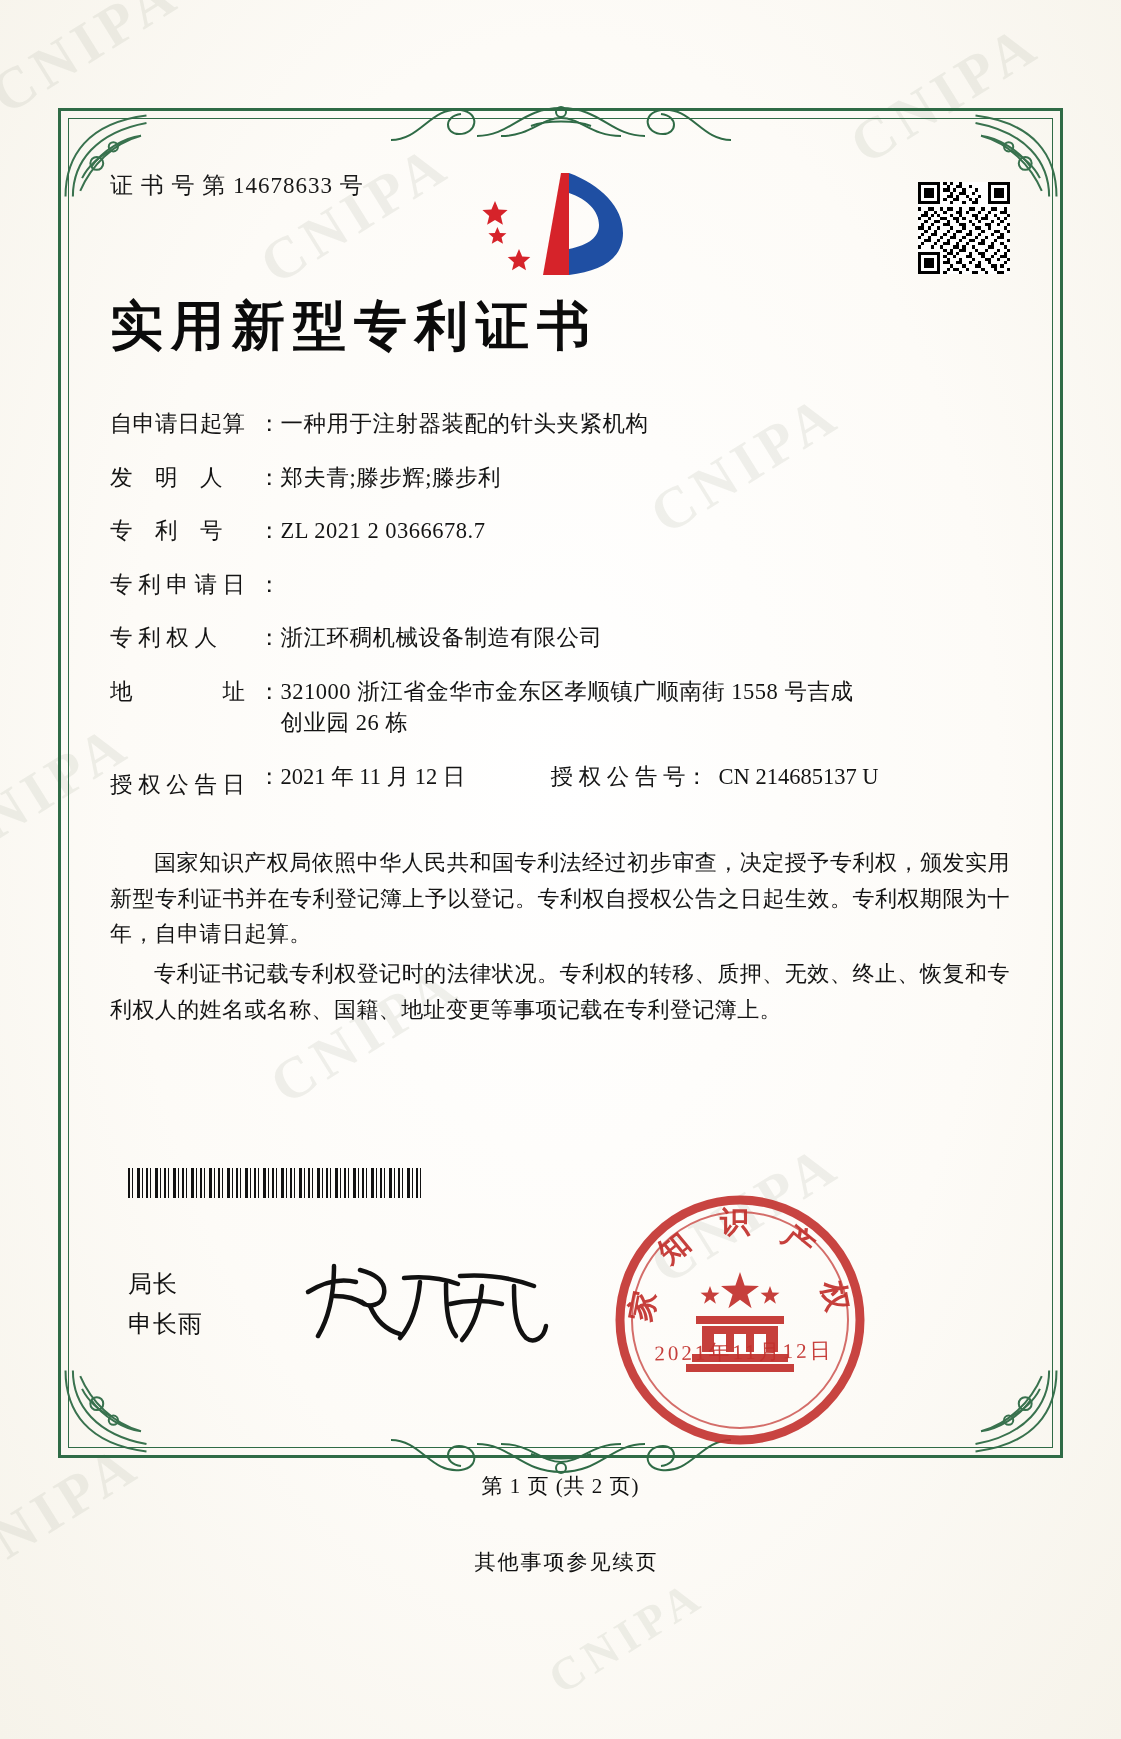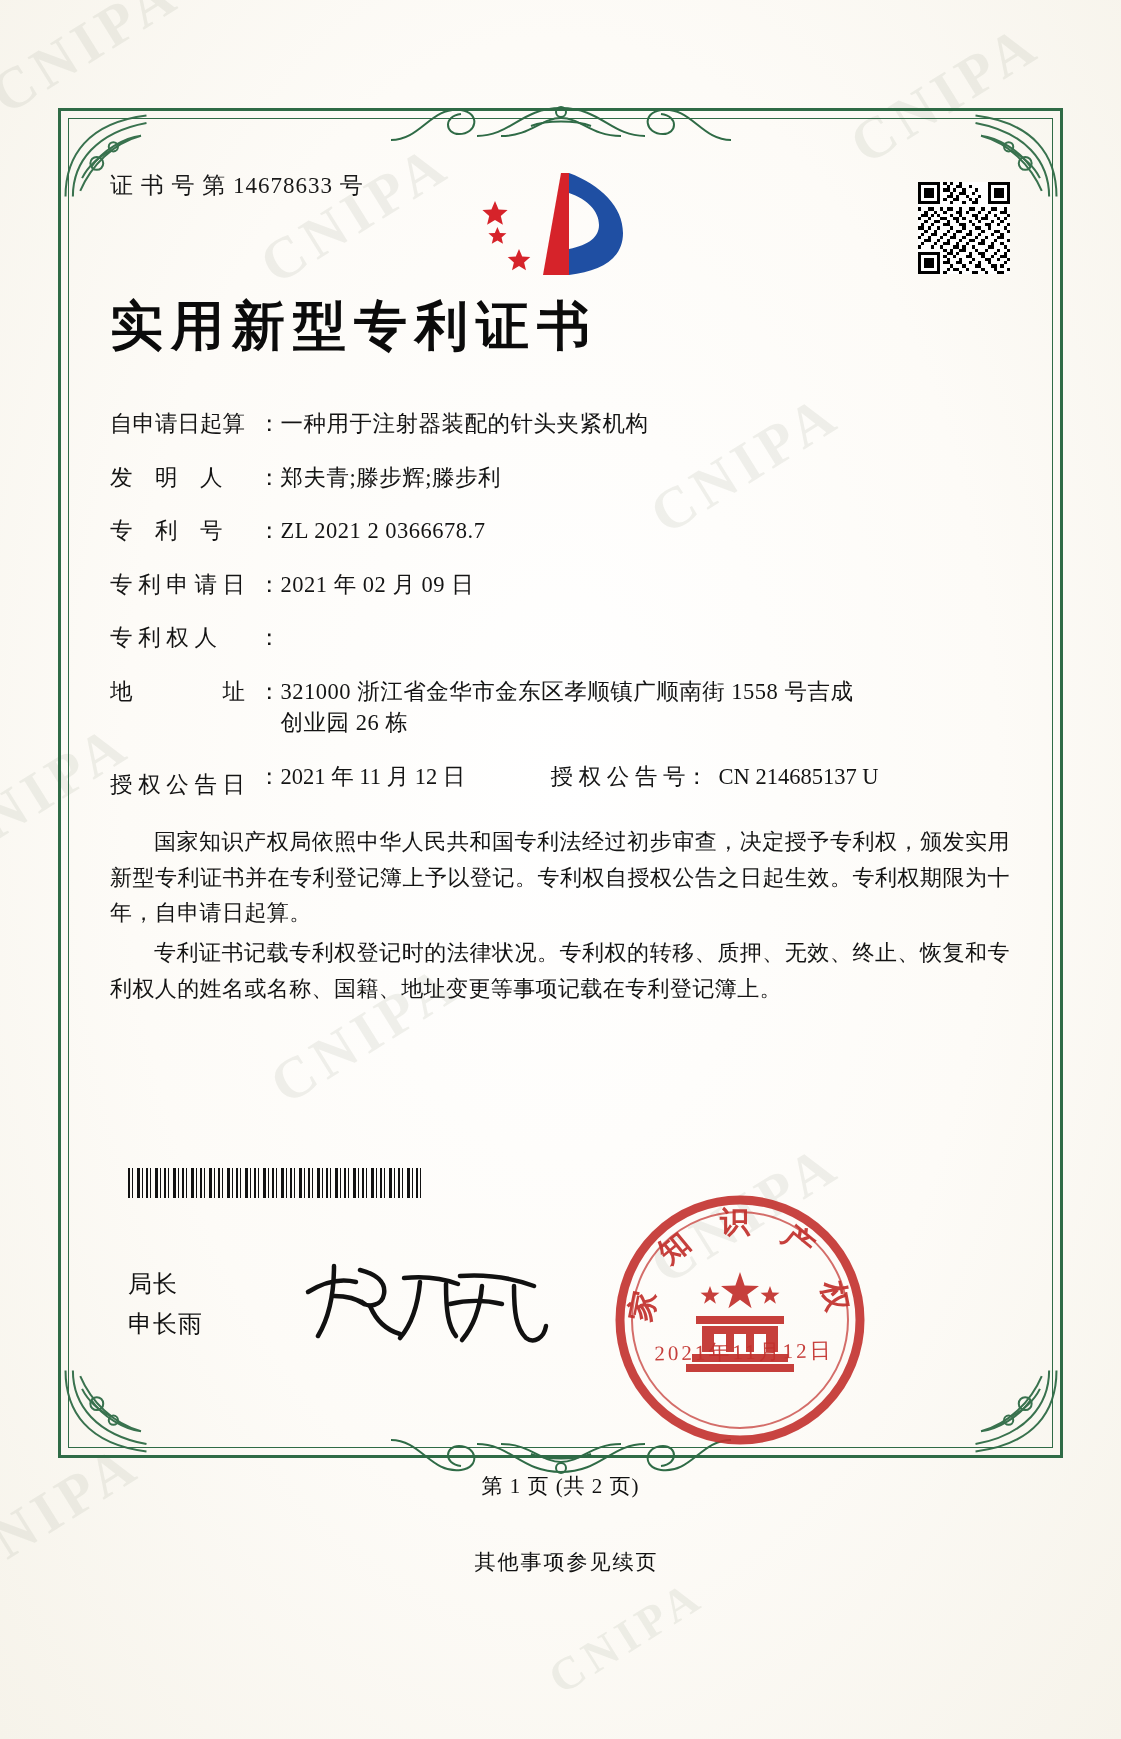--- a/index.html
+++ b/index.html
@@ -172,21 +172,21 @@
     width: 148px;
     flex: 0 0 148px;
     white-space: pre;
     margin-top: 8px;
   }
   .f-val2 { flex: 0 0 270px; }
   .f-label3 { flex: 0 0 168px; white-space: pre;}
   .f-val3 { flex: 1 1 auto; }
 
   .paragraphs {
-    margin-top: 28px;
+    margin-top: 49px;
     font-size: 22px;
     line-height: 1.62;
     color: #141414;
     letter-spacing: .4px;
     text-align: justify;
   }
   .paragraphs p {
     margin: 0 0 4px 0;
     text-indent: 2em;
   }
@@ -581,26 +581,26 @@
 
       <div class="field">
         <span class="f-label">专　利　号</span>
         <span class="f-colon">：</span>
         <span class="f-value">ZL 2021 2 0366678.7</span>
       </div>
 
       <div class="field">
         <span class="f-label">专 利 申 请 日</span>
         <span class="f-colon">：</span>
-        <span class="f-value">2021 年 02 月 09 日</span>
       </div>
 
       <div class="field">
         <span class="f-label">专 利 权 人</span>
         <span class="f-colon">：</span>
+        <span class="f-value">浙江环稠机械设备制造有限公司</span>
       </div>
 
       <div class="field">
         <span class="f-label">地　　　　址</span>
         <span class="f-colon">：</span>
         <span class="f-value">
           <span>321000 浙江省金华市金东区孝顺镇广顺南街 1558 号吉成</span>
           <span class="line2">创业园 26 栋</span>
         </span>
       </div>

